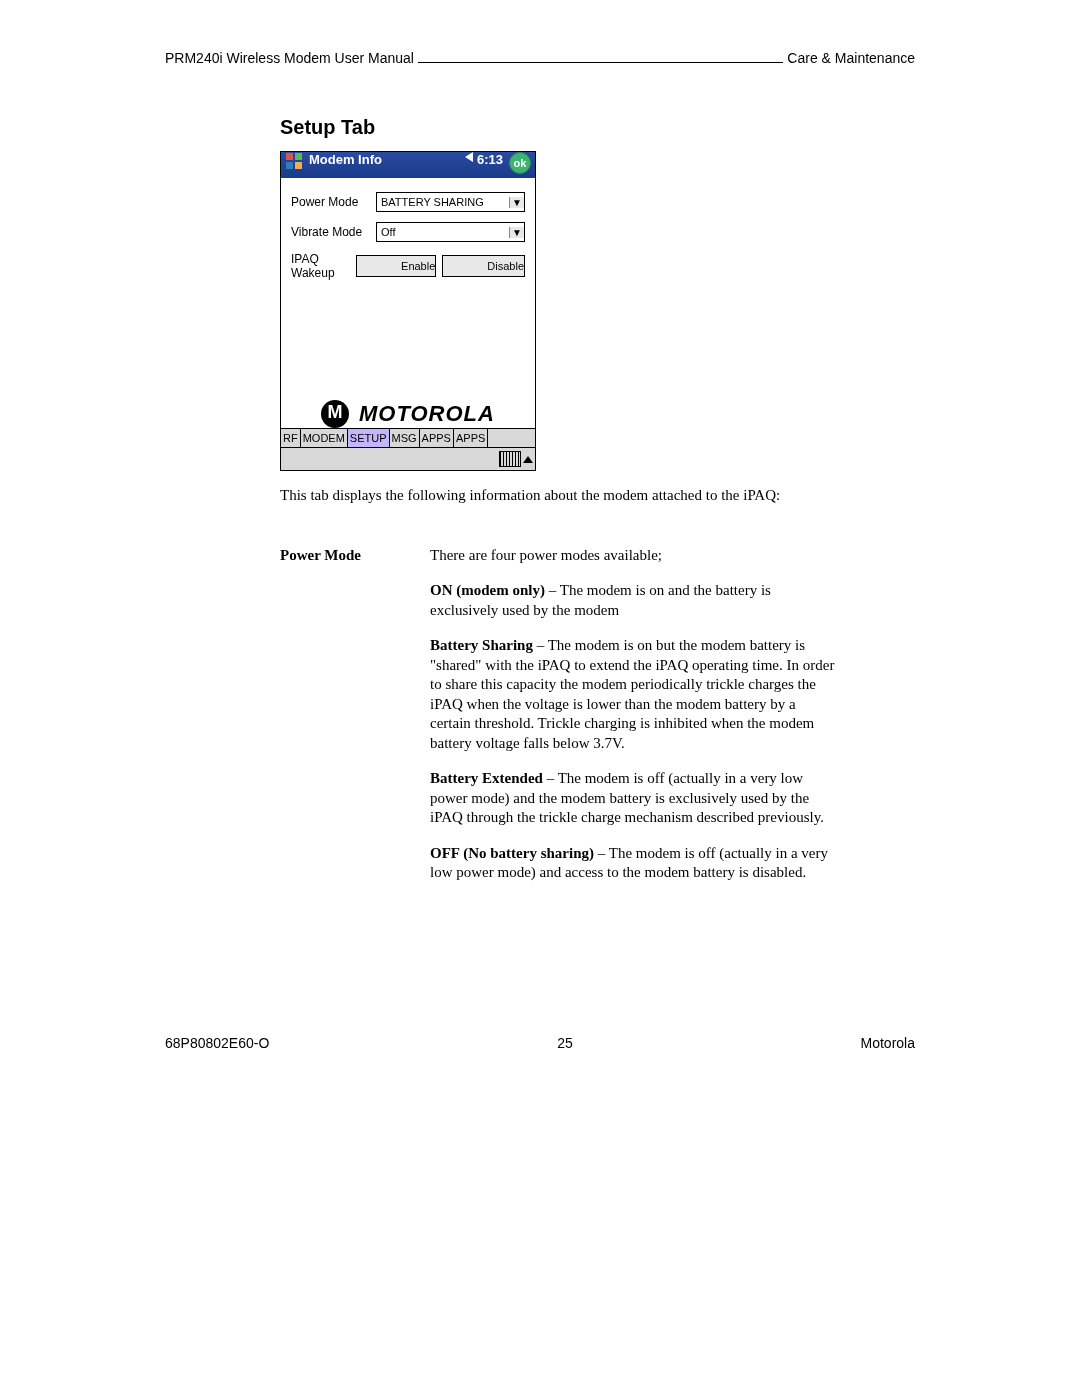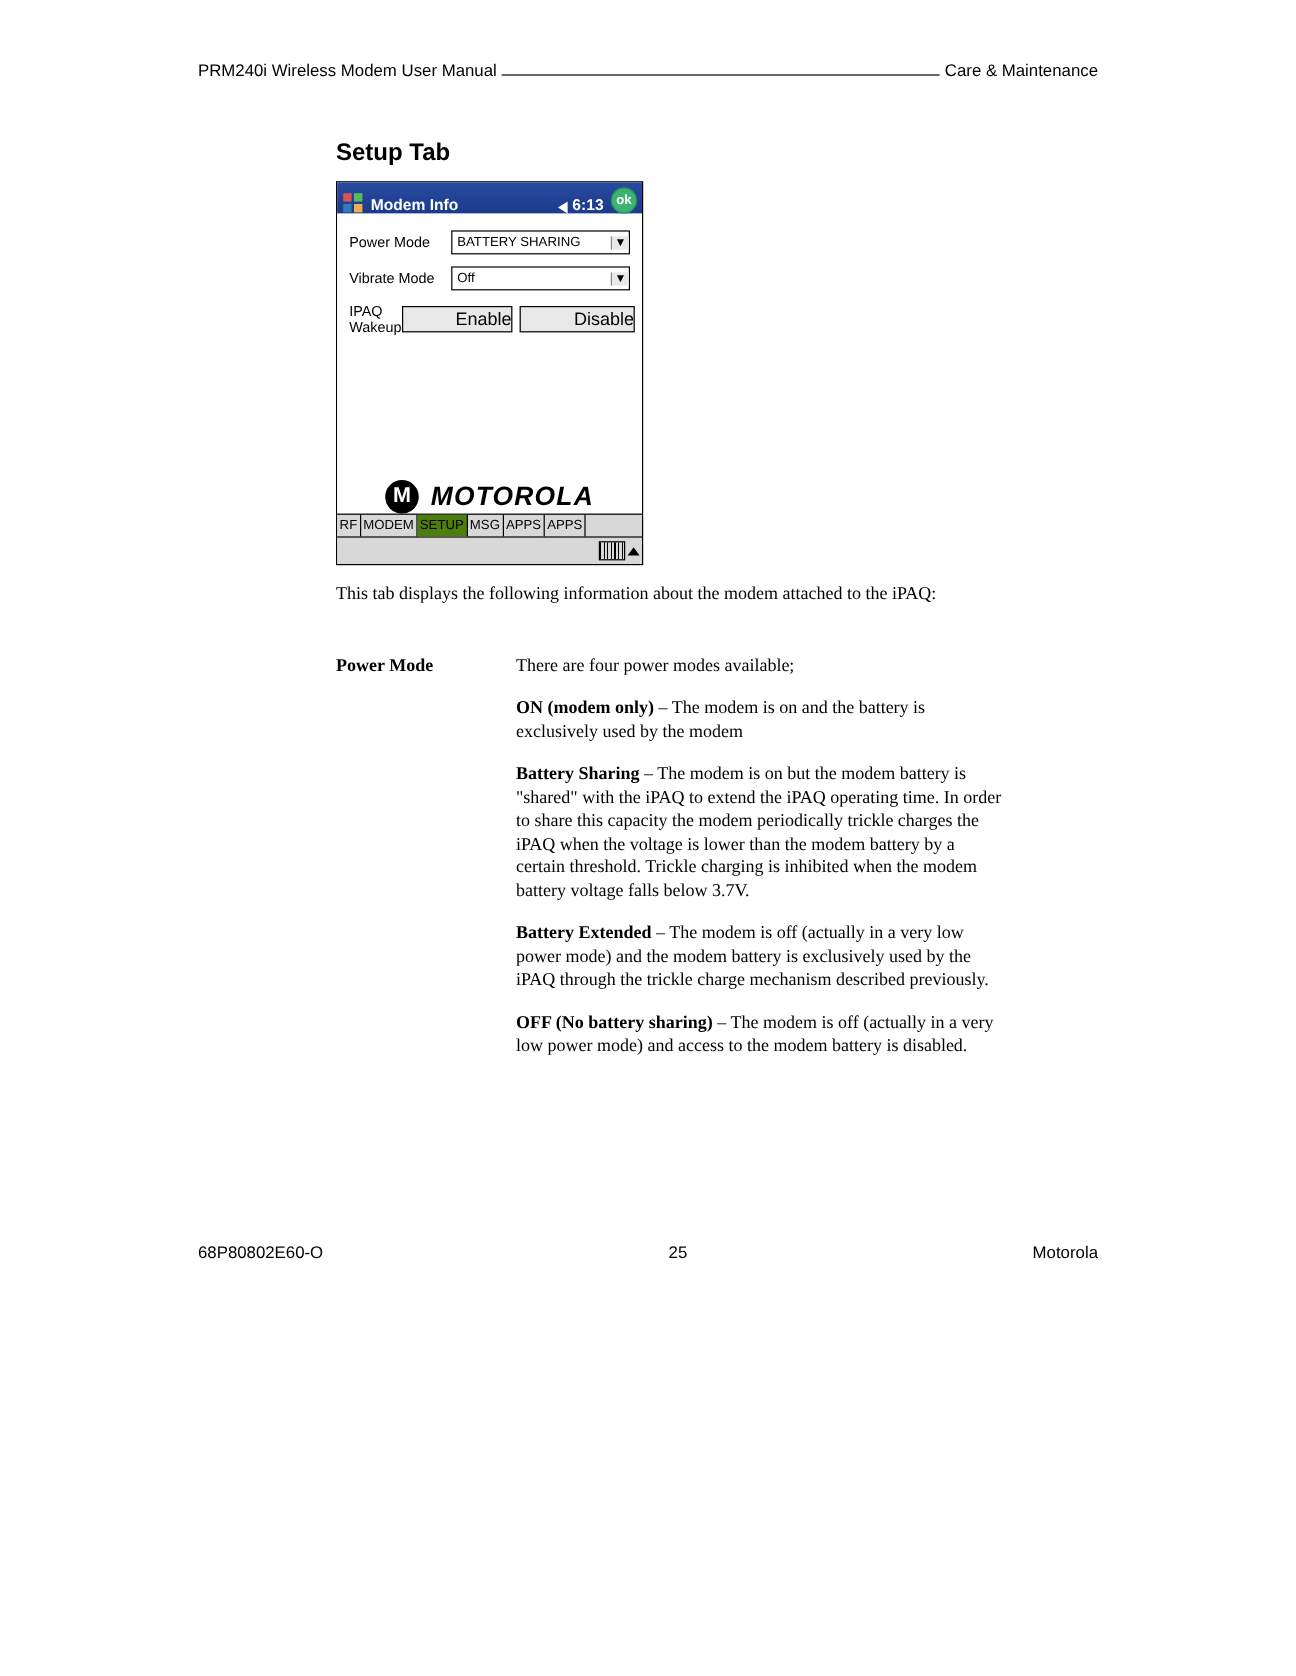--- a/index.html
+++ b/index.html
@@ -44,21 +44,21 @@
     border: 1px solid #000;
     font-family: Tahoma, Arial, sans-serif;
     font-size: 13px;
     box-sizing: border-box;
   }
   .title-bar {
     background: #1a3a8a;
     background: linear-gradient(#2a4ca0, #1a3a8a);
     color: #fff;
     display: flex;
-    align-items: flex-end;
+    align-items: flex-start;
     height: 26px;
     padding: 0 4px;
     font-weight: bold;
   }
   .win-flag {
     width: 18px; height: 18px;
     margin-right: 6px;
     position: relative;
   }
   .win-flag span {
@@ -122,21 +122,21 @@
     border-left: 1px solid #888;
     background: #e8e8e8;
     font-size: 10px;
   }
   .btn-row { display: flex; gap: 6px; flex:1 1 auto; }
   .dev-btn {
     flex: 1 1 0;
     height: 20px;
     border: 1px solid #000;
     background: #e8e8e8;
-    font-size: 15px;
+    font-size: 11px;
     display: flex;
     align-items: center;
     justify-content: center;
     padding-left: 44px;
   }
   .moto-wrap {
     text-align: center;
     margin-top: 120px;
     display: flex;
     align-items: center;
@@ -169,21 +169,21 @@
   .tabstrip {
     display: flex;
     border-top: 1px solid #000;
     background: #d8d8d8;
   }
   .tab {
     border-right: 1px solid #000;
     padding: 3px 2px;
     font-size: 11px;
   }
-  .tab.active { background: #4d7c0f; }
+  .tab.active { background: #c4b5fd; }
   .sip-bar {
     border-top: 1px solid #000;
     height: 22px;
     background: #d8d8d8;
     display: flex;
     justify-content: flex-end;
     align-items: center;
     padding-right: 2px;
     gap:2px;
   }

